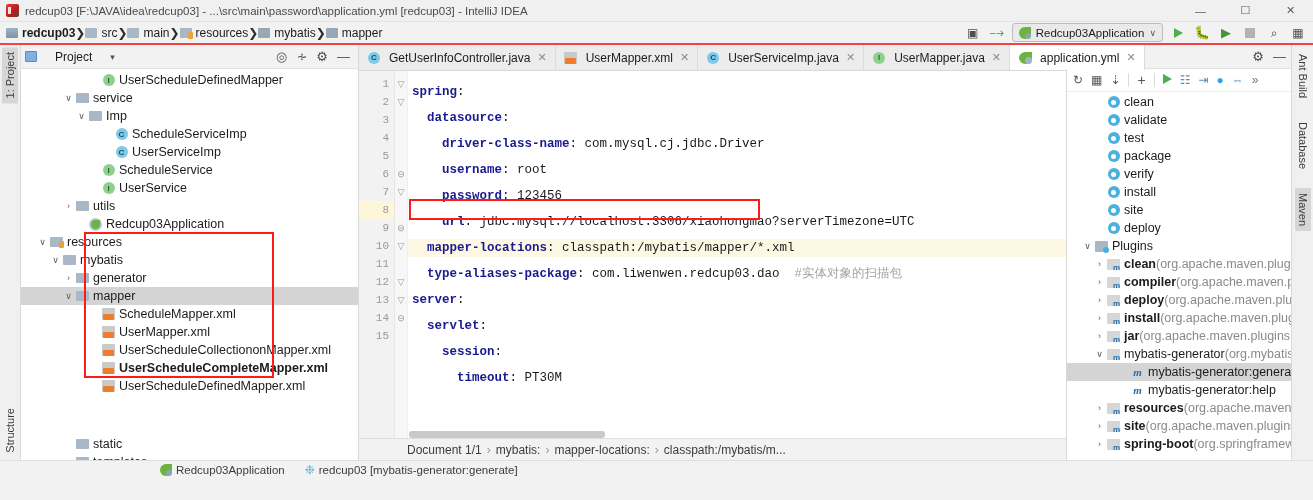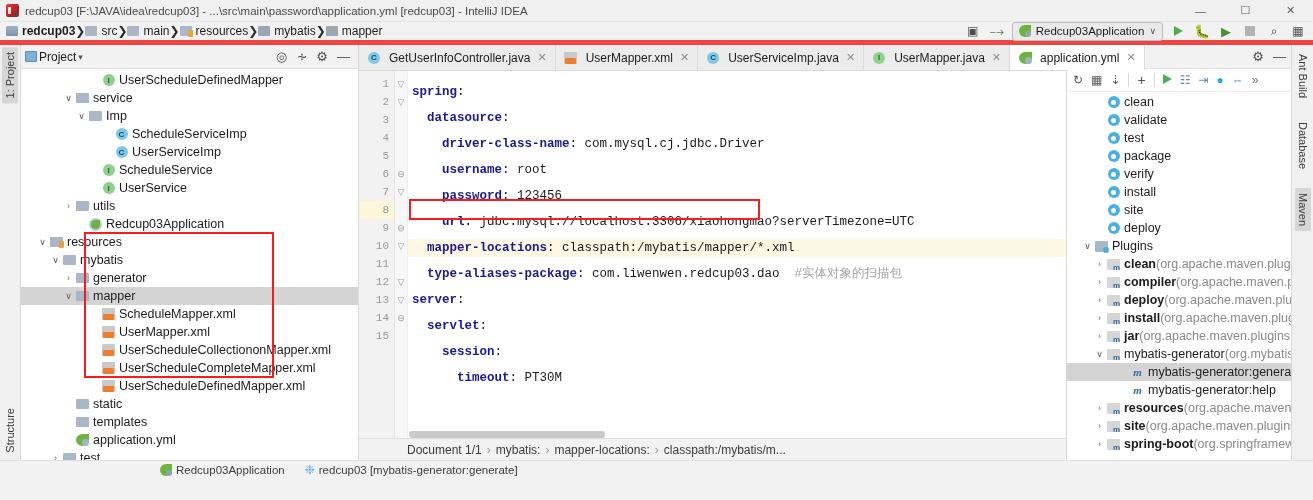--- a/index.html
+++ b/index.html
@@ -32,21 +32,21 @@
     font-size:11px;color:#5a5a5a;
   }
 
   
   .menubar { height:22px; display:flex; align-items:center; padding-left:6px; background:#f2f2f2; }
   .menubar .mi { padding:2px 8px; font-size:12px; color:#1c1c1c; }
 
   
   .navbar {
     height:23px; display:flex; align-items:center; padding-left:6px;
-    background:#f2f2f2; border-bottom:5px solid #ef4444;
+    background:#f2f2f2; border-bottom:2px solid #ef4444;
   }
   .crumb { display:flex; align-items:center; font-size:12px; color:#1c1c1c; }
   .crumb.bold { font-weight:bold; }
   .ficon {
     width:12px;height:10px;background:#a9b7c6;border-radius:1px 1px 1px 1px;margin-right:4px;
     position:relative;flex:none;
   }
   .ficon.src::after{content:"";position:absolute;right:-1px;bottom:-1px;width:5px;height:7px;background:#e8a33d;border-radius:1px;}
   .ficon.blue{background:#9aa7b5;}
   .ficon.mod{background:linear-gradient(180deg,#9fb3c8,#7f93a6);}
@@ -74,21 +74,21 @@
     padding:5px 2px; white-space:nowrap;
   }
   .vtab.active { background:#d6d6d6; }
   .vtab.flip { transform:rotate(180deg); }
 
   
   .project-panel { width:338px; background:#fff; display:flex; flex-direction:column; border-right:1px solid #d9d9d9;}
   .panel-head {
     height:24px; display:flex;align-items:center;padding:0 4px;background:#f2f2f2;border-bottom:1px solid #e0e0e0;flex:none;
   }
-  .panel-head .ph-title{display:flex;align-items:center;gap:2px;font-size:12px;color:#1c1c1c;}
+  .panel-head .ph-title{display:flex;align-items:center;gap:18px;font-size:12px;color:#1c1c1c;}
   .sq-blue{width:12px;height:11px;background:#7fb1e0;border:1px solid #5b8db8;border-radius:1px;}
   .ph-actions{margin-left:auto;display:flex;align-items:center;gap:9px;padding-right:4px;color:#4e4e4e;font-size:13px;}
 
   .tree { flex:1; overflow:hidden; position:relative; padding-top:2px; font-size:12.5px; }
   .row { height:18px; display:flex; align-items:center; white-space:nowrap; padding-left:2px;}
   .row.sel { background:#d4d4d4; }
   .arr { width:13px; text-align:center; color:#5a5a5a; font-size:9px; flex:none;}
   .lbl { color:#1c1c1c; }
   .ic { width:15px; display:flex; justify-content:center; flex:none; margin-right:3px;}
   .cir { width:12px;height:12px;border-radius:50%;display:flex;align-items:center;justify-content:center;font-size:8px;color:#fff;font-weight:bold;}
@@ -372,35 +372,35 @@
             </span>
             <span class="lbl">UserMapper.xml</span>
           </div>
           <div class="row" style="padding-left: 67px;">
             <span class="arr"></span>
             <span class="ic">
               <span class="xmlico"></span>
             </span>
             <span class="lbl">UserScheduleCollectiononMapper.xml</span>
           </div>
+          <div class="row" style="padding-left: 67px; font-weight: bold;">
+            <span class="arr"></span>
+            <span class="ic">
+              <span class="xmlico"></span>
+            </span>
+            <span class="lbl">UserScheduleCompleteMapper.xml</span>
+          </div>
           <div class="row" style="padding-left: 67px;">
             <span class="arr"></span>
             <span class="ic">
               <span class="xmlico"></span>
             </span>
-            <span class="lbl">UserScheduleCompleteMapper.xml</span>
-          </div>
-          <div class="row" style="padding-left: 67px;">
-            <span class="arr"></span>
-            <span class="ic">
-              <span class="xmlico"></span>
-            </span>
             <span class="lbl">UserScheduleDefinedMapper.xml</span>
           </div>
-          <div class="row" style="padding-left: 41px;">
+          <div class="row" style="padding-left: 41px; margin-top: 40px;">
             <span class="arr"></span>
             <span class="ic">
               <span class="folderico"></span>
             </span>
             <span class="lbl">static</span>
           </div>
           <div class="row" style="padding-left: 41px;">
             <span class="arr"></span>
             <span class="ic">
               <span class="folderico"></span>

